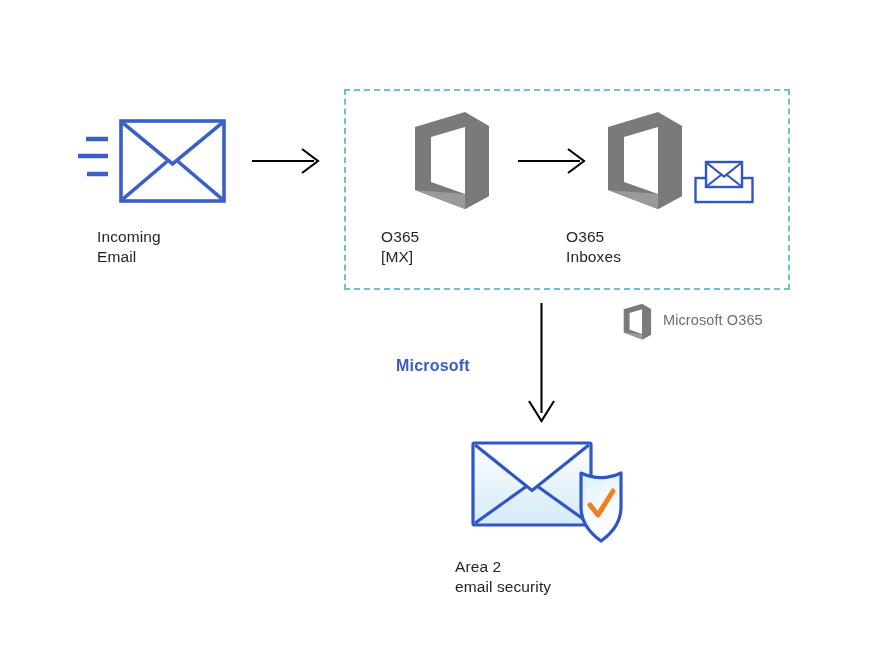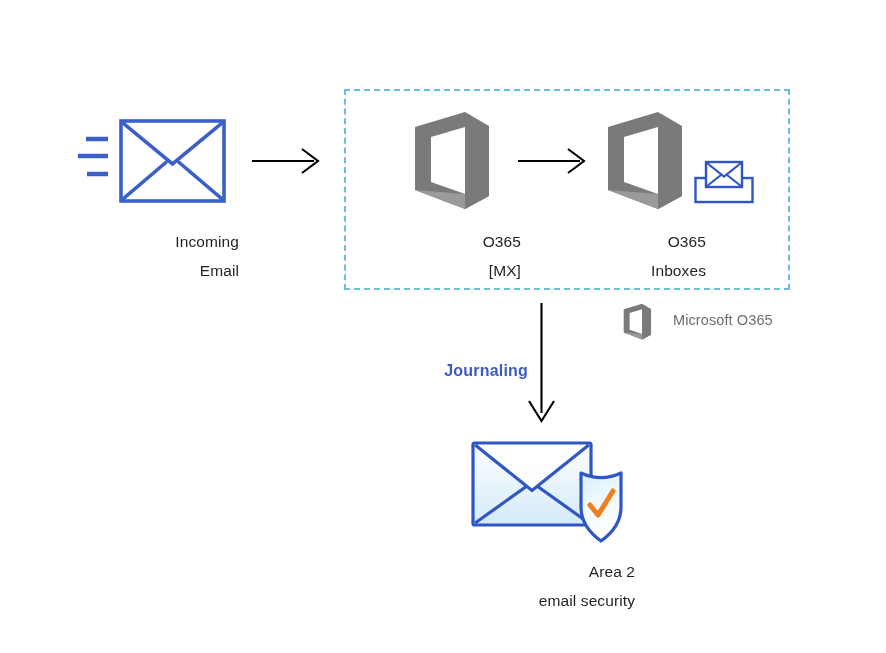--- a/index.html
+++ b/index.html
@@ -17,24 +17,24 @@
     width: 886px;
     height: 653px;
     background: #ffffff;
     overflow: hidden;
   }
   .node {
     position: absolute;
   }
   .label {
     position: absolute;
-    text-align: right;
+    text-align: left;
     color: #231f20;
     font-size: 15.5px;
-    line-height: 29px;
+    line-height: 20px;
     letter-spacing: 0.1px;
     white-space: pre-line;
     user-select: none;
   }
   .label-journaling {
     color: #3b5bc4;
     font-weight: bold;
     font-size: 16px;
     letter-spacing: 0.2px;
   }
@@ -128,30 +128,30 @@
     </svg>
   </div>
 
   <div class="node" style="left:620px; top:303px; width:170px; height:38px;">
     <svg width="34" height="37" viewBox="0 0 92 100" style="position:absolute; left:0; top:0;">
       <path d="M 10 17 L 60 2 L 84 16 L 84 86 L 60 99 L 10 80 Z" fill="#7a7a7a"></path>
       <path d="M 26 27 L 60 17 L 60 84 L 26 72 Z" fill="#ffffff"></path>
       <path d="M 60 17 L 84 16 L 84 86 L 60 99 Z" fill="#7a7a7a"></path>
       <path d="M 10 80 L 60 84 L 60 99 Z" fill="#9a9a9a"></path>
     </svg>
-    <div class="label label-legend" style="left:53px; top:8px; width:130px; text-align:left;">Microsoft O365</div>
+    <div class="label label-legend" style="left:43px; top:8px; width:130px; text-align:left;">Microsoft O365</div>
   </div>
 
   <div class="node" style="left:524px; top:303px; width:36px; height:122px;">
     <svg width="36" height="122" viewBox="0 0 36 122">
       <line x1="17.5" y1="0" x2="17.5" y2="110" stroke="#000000" stroke-width="2.1"></line>
       <path d="M 5 98 L 17.5 118 L 30 98" fill="none" stroke="#000000" stroke-width="2.1" stroke-linecap="butt" stroke-linejoin="miter"></path>
     </svg>
   </div>
-  <div class="label label-journaling" style="left:396px; top:356px; width:132px;">Journaling</div>
+  <div class="label label-journaling" style="left:396px; top:356px; width:132px;">Microsoft</div>
 
   <div class="node" style="left:470px; top:435px; width:162px; height:110px;">
     <svg width="162" height="110" viewBox="0 0 162 110">
       <defs>
         <linearGradient id="envGrad" x1="0" y1="0" x2="0" y2="1">
           <stop offset="0%" stop-color="#ffffff"></stop>
           <stop offset="55%" stop-color="#e6f3fb"></stop>
           <stop offset="100%" stop-color="#d4ebf8"></stop>
         </linearGradient>
         <linearGradient id="shieldGrad" x1="0" y1="0" x2="0.3" y2="1">

